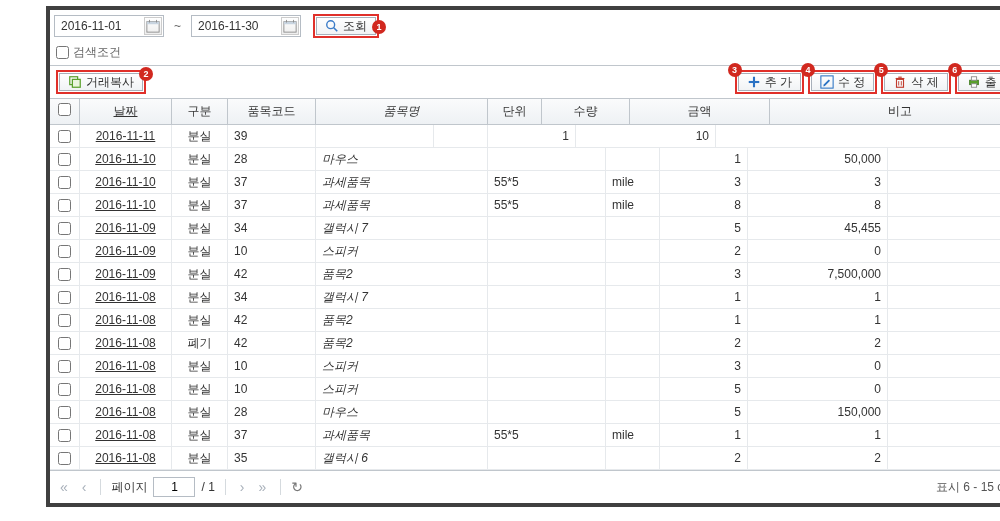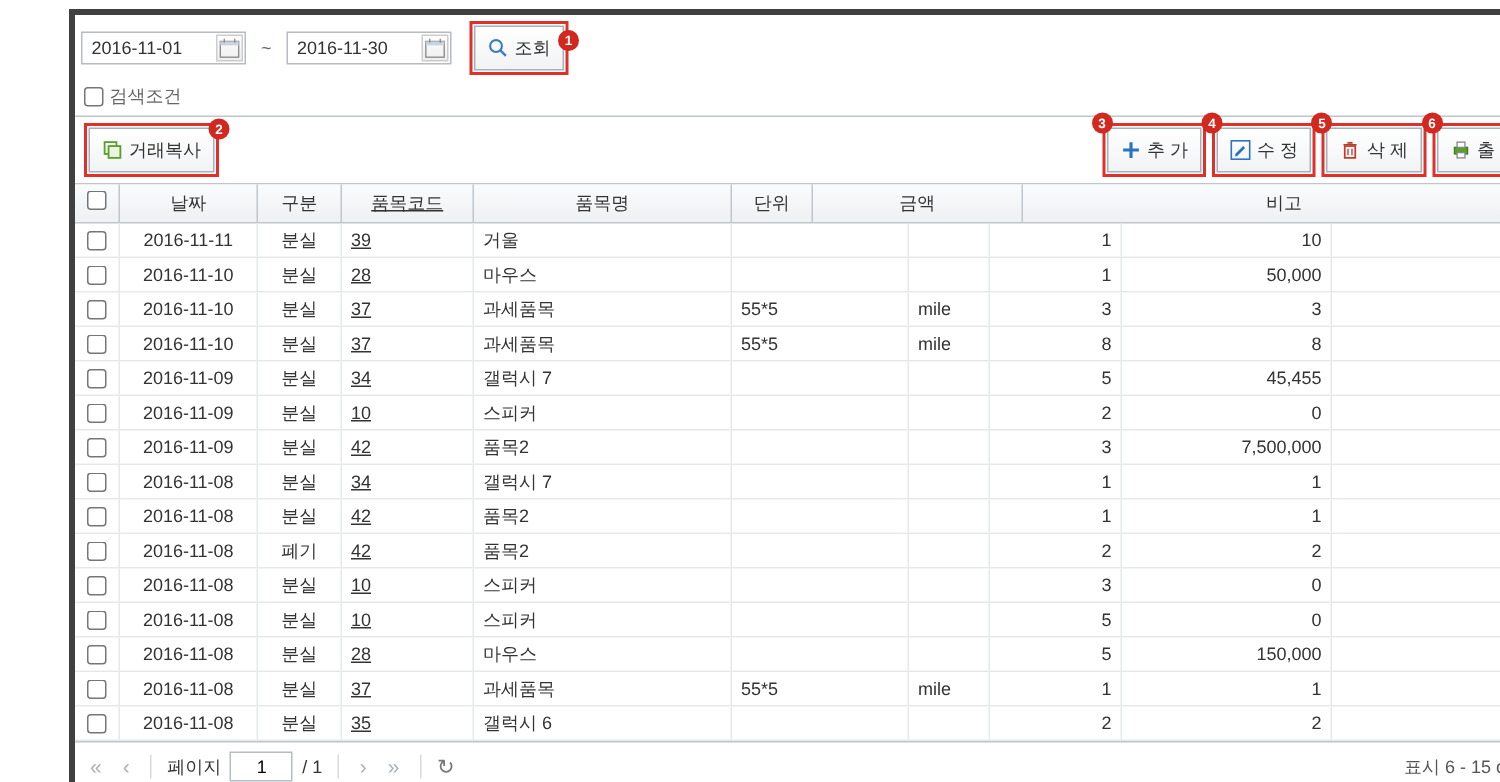--- a/index.html
+++ b/index.html
@@ -3,39 +3,39 @@
 <meta charset="utf-8">
 <style>
 * { box-sizing: border-box; margin: 0; padding: 0; }
 body { font-family: "Malgun Gothic", Arial, sans-serif; font-size: 12px; color: #333; background: #fff; padding: 6px; }
 .container { border: 4px solid #404040; width: 988px; margin-left: 40px; }
 .top-bar { display: flex; align-items: center; padding: 4px; gap: 6px; }
 .date-input { border: 1px solid #b5bcc4; background: #fff; padding: 2px 22px 2px 6px; height: 22px; width: 110px; font-size: 12px; color: #333; position: relative; }
 .date-wrap { position: relative; display: inline-block; }
 .cal-icon { position: absolute; right: 2px; top: 2px; width: 18px; height: 18px; border: 1px solid #ccc; background: linear-gradient(#fff,#eee); display: flex; align-items: center; justify-content: center; font-size: 10px; }
 .tilde { padding: 0 4px; color: #666; }
-.btn { border: 1px solid #a8b0ba; background: linear-gradient(#fff,#f1f3f5); padding: 2px 8px; height: 30px; display: inline-flex; align-items: center; gap: 4px; cursor: pointer; font-size: 12px; color: #333; }
+.btn { border: 1px solid #a8b0ba; background: linear-gradient(#fff,#f1f3f5); padding: 2px 8px; height: 18px; display: inline-flex; align-items: center; gap: 4px; cursor: pointer; font-size: 12px; color: #333; }
 .red-box { border: 2px solid #e0302a; display: inline-flex; align-items: center; padding: 1px; position: relative; }
 .badge { position: absolute; width: 14px; height: 14px; border-radius: 50%; background: #d1281f; color: #fff; font-size: 9px; font-weight: bold; display: flex; align-items: center; justify-content: center; }
 .search-cond-row { padding: 2px 6px 4px 6px; display: flex; align-items: center; gap: 4px; color: #666; border-top: none; }
 .toolbar { display: flex; align-items: center; padding: 4px 6px; border-top: 1px solid #c0c6cc; position: relative; }
 .toolbar-left { display: flex; align-items: flex-start; }
 .toolbar-right { margin-left: auto; display: flex; gap: 4px; align-items: center; }
 .icon-svg { width: 14px; height: 14px; }
 .grid { border-top: 1px solid #c0c6cc; }
 .grid-head { display: flex; background: linear-gradient(#fafbfc,#eef1f4); border-bottom: 1px solid #c0c6cc; }
 .grid-head .cell { border-right: 1px solid #c0c6cc; padding: 4px 6px; text-align: center; font-weight: normal; color: #333; }
 .grid-body { }
 .row { display: flex; border-bottom: 1px solid #e6e9ec; }
 .row .cell { border-right: 1px solid #e6e9ec; padding: 3px 6px; height: 22px; display: flex; align-items: center; overflow: hidden; }
 .col-chk { width: 30px; justify-content: center; }
-.col-date { width: 92px; justify-content: center; }
+.col-date { width: 92px; justify-content: center; text-decoration: underline; }
 .col-gubun { width: 56px; justify-content: center; }
-.col-code { width: 88px; text-decoration: underline; }
-.col-name { width: 172px; }
+.col-code { width: 88px; }
+.col-name { width: 172px; font-style: italic; }
 .col-spec { width: 118px; }
 .col-unit { width: 54px; }
 .col-qty { width: 88px; justify-content: flex-end; }
 .col-amt { width: 140px; justify-content: flex-end; }
 .col-note { flex: 1; border-right: none !important; }
 input[type="checkbox"] { width: 13px; height: 13px; }
 .pager { display: flex; align-items: center; padding: 6px; gap: 6px; border-top: 1px solid #c0c6cc; }
 .pager-btn { color: #a8b0ba; font-size: 14px; padding: 0 4px; cursor: pointer; }
 .page-input { width: 42px; height: 20px; border: 1px solid #b5bcc4; text-align: center; font-size: 12px; }
 .pager-info { margin-left: auto; color: #555; }
@@ -152,32 +152,32 @@
   </div>
 
   <div class="grid">
     <div class="grid-head">
       <div class="cell col-chk"><input type="checkbox" style=""></div>
       <div class="cell col-date">날짜</div>
       <div class="cell col-gubun">구분</div>
       <div class="cell col-code">품목코드</div>
       <div class="cell col-name">품목명</div>
       <div class="cell col-unit">단위</div>
+      <div class="cell col-qty">수량</div>
       <div class="cell col-amt">금액</div>
       <div class="cell col-note">비고</div>
     </div>
     <div class="grid-body" id="grid-body">
         <div class="row">
           <div class="cell col-chk">
             <input type="checkbox" style="">
           </div>
           <div class="cell col-date">2016-11-11</div>
           <div class="cell col-gubun">분실</div>
           <div class="cell col-code">39</div>
-          <div class="cell col-name">거울</div>
           <div class="cell col-spec"></div>
           <div class="cell col-unit"></div>
           <div class="cell col-qty">1</div>
           <div class="cell col-amt">10</div>
           <div class="cell col-note"></div>
         </div>
         <div class="row">
           <div class="cell col-chk">
             <input type="checkbox" style="">
           </div>

